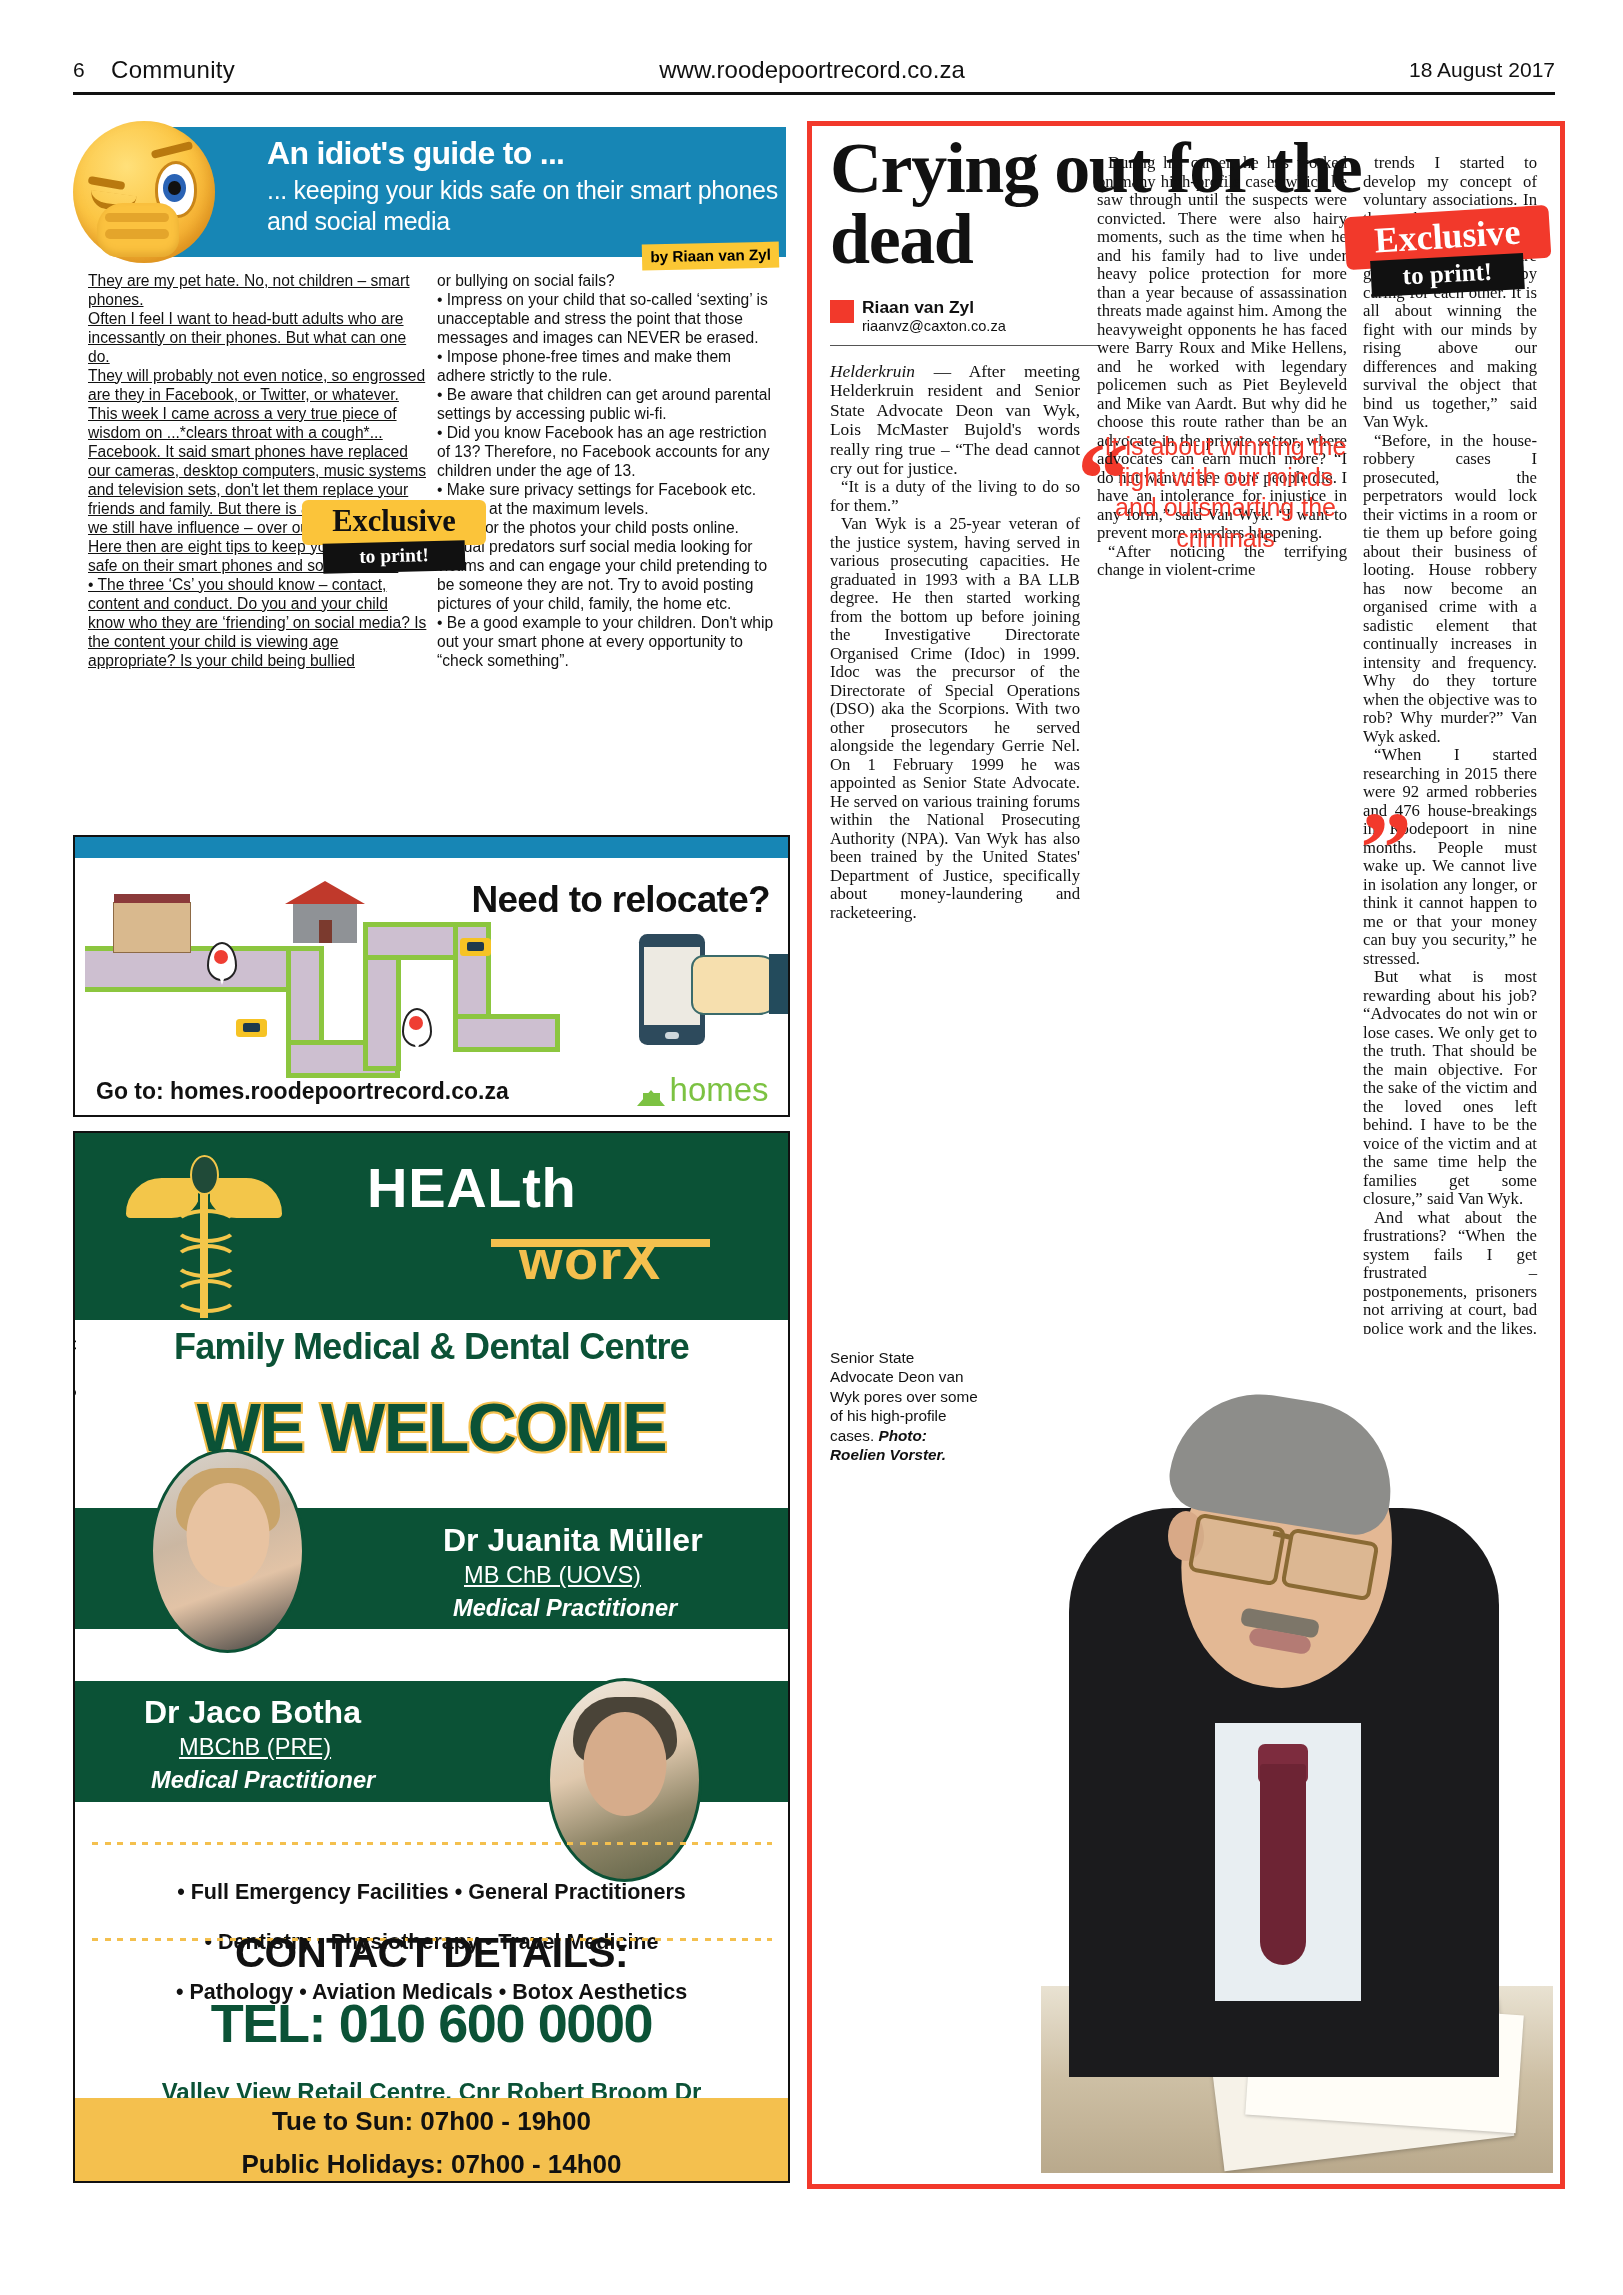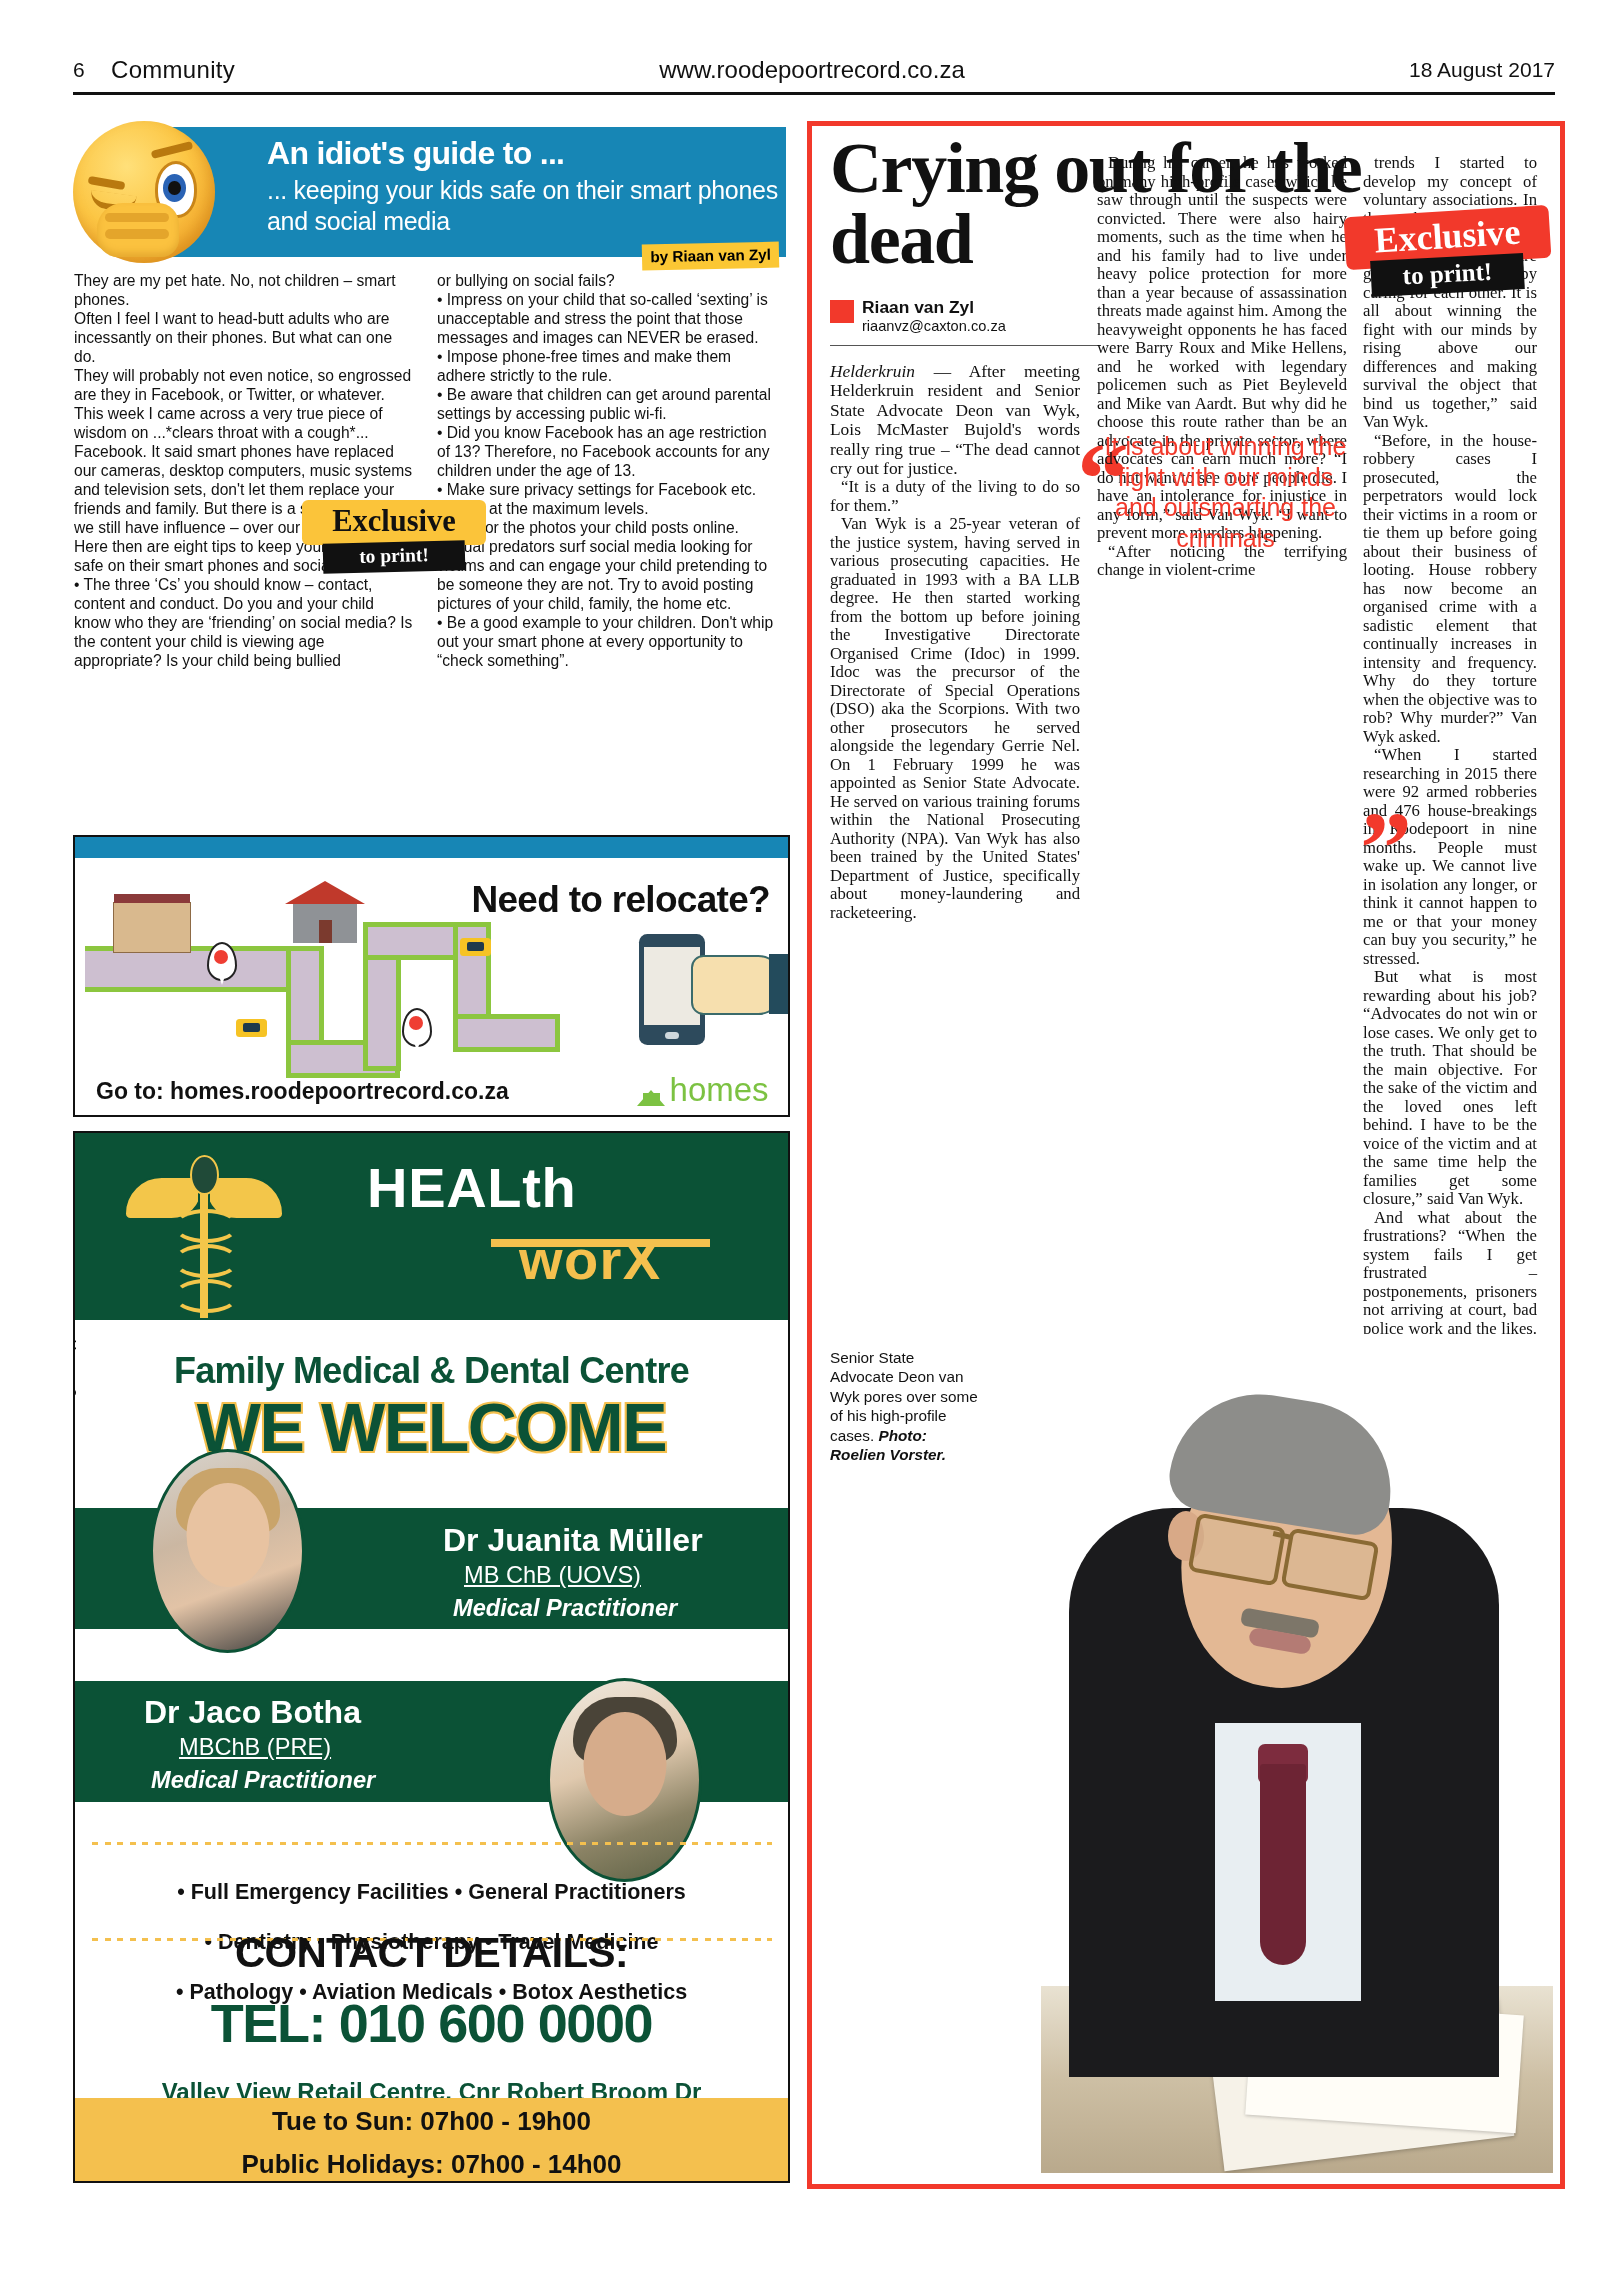--- a/index.html
+++ b/index.html
@@ -30,21 +30,21 @@
   .eye-open .pupil{position:absolute;left:10.4px;top:16.7px;width:12.5px;height:14px;border-radius:50%;background:#111;}
   .brow{position:absolute;width:42px;height:8.3px;background:#b9790f;border-radius:5.6px;}
   .wink{position:absolute;left:16.7px;top:72px;width:46px;height:11px;border-bottom:6.2px solid #b9790f;border-radius:0 0 28px 28px;transform:rotate(8deg);}
   .hand{position:absolute;left:23.6px;top:82px;width:82px;height:54px;background:#fbc23f;border-radius:26px 21px 18px 21px;box-shadow:inset 0 -4.2px 7px rgba(180,110,10,.3);}
   .hand:before{content:'';position:absolute;left:8.3px;top:9.7px;width:64px;height:9.7px;border-radius:5.6px;background:rgba(200,130,20,.45);}
   .hand:after{content:'';position:absolute;left:8.3px;top:26px;width:64px;height:9.7px;border-radius:5.6px;background:rgba(200,130,20,.45);}
 
   
   .guide-body{position:relative;width:713px;margin-top:5.6px;height:555px;}
   .gcol{position:absolute;top:0;width:340px;font-size:15.6px;line-height:19px;color:#111;text-align:left;}
-  .gcol.c1{left:1px;}
+  .gcol.c1{left:15px;text-decoration:underline;}
   .gcol.c2{left:364px;}
   .gcol p{margin:0;}
 
   .excl-badge{position:absolute;left:229px;top:229px;width:184px;z-index:5;}
   .excl-yellow{background:#fbc43a;color:#111;font-family:"Liberation Serif",serif;font-weight:bold;font-size:30.5px;text-align:center;padding:4.2px 0 6.2px 0;border-radius:6.2px;}
   .excl-black{background:#111;color:#fff;font-family:"Liberation Serif",serif;font-weight:bold;font-size:19.4px;text-align:center;padding:2.8px 0 4.9px 0;width:142px;margin:-2.8px auto 0 auto;transform:rotate(-1.5deg);}
 
   
   #relocate-ad{position:absolute;left:73px;top:835px;width:713px;height:278px;border:2.1px solid #111;background:#fff;}
   #reloc-bluebar{position:absolute;left:0;top:0;width:713px;height:21px;background:#1786b5;}
@@ -76,21 +76,21 @@
   #hw-logo-title{position:absolute;left:292px;top:22px;color:#fff;font-size:56px;font-weight:bold;letter-spacing:0.7px;font-family:"Liberation Sans",sans-serif;}
   #hw-worx{position:absolute;left:444px;top:94px;color:#f4c04e;font-size:56px;font-weight:bold;letter-spacing:1.4px;font-family:"Liberation Sans",sans-serif;}
   #hw-strike{position:absolute;left:416px;top:106px;width:219px;height:7.6px;background:#f4c04e;}
   #caduceus{position:absolute;left:49px;top:14px;width:160px;height:174px;}
   .cad-wing{position:absolute;top:29px;width:75px;height:40px;background:#f3c64a;border:2.8px solid #0b5236;border-radius:42px 12.5px 35px 7px;}
   .cad-wing.l{left:0;}
   .cad-wing.r{right:0;transform:scaleX(-1);}
   .cad-rod{position:absolute;left:74px;top:15.3px;width:7.6px;height:156px;background:#f3c64a;border-left:2.1px solid #0b5236;border-right:2.1px solid #0b5236;}
   .cad-ball{position:absolute;left:66px;top:8.3px;width:25px;height:36px;border-radius:50%;background:#204a38;border:2.8px solid #f3c64a;}
   .cad-snake{position:absolute;left:49px;width:58px;height:26px;border:4.2px solid #f3c64a;border-radius:50%;border-color:#f3c64a transparent #f3c64a transparent;}
-  #hw-subtitle{position:absolute;left:0;top:193px;width:713px;text-align:center;color:#0b5236;font-size:36px;font-weight:bold;font-family:"Liberation Sans",sans-serif;letter-spacing:-0.7px;margin-top:24px;}
+  #hw-subtitle{position:absolute;left:0;top:193px;width:713px;text-align:center;color:#0b5236;font-size:36px;font-weight:bold;font-family:"Liberation Sans",sans-serif;letter-spacing:-0.7px;}
   #hw-welcome{position:absolute;left:0;top:255px;width:713px;text-align:center;font-size:68px;font-weight:bold;color:#0b5236;-webkit-text-stroke:4.2px #f4c04e;paint-order:stroke fill;letter-spacing:-1.4px;font-family:"Liberation Sans",sans-serif;}
   .hw-green-band{position:absolute;background:#0b5236;}
   #hw-band1{left:0;top:375px;width:713px;height:121px;}
   #hw-band2{left:0;top:548px;width:713px;height:121px;}
   .hw-doc-name{position:absolute;color:#fff;font-size:32px;font-weight:bold;}
   .hw-doc-qual{position:absolute;color:#fff;font-size:23.6px;text-decoration:underline;}
   .hw-doc-role{position:absolute;color:#fff;font-size:23.6px;font-style:italic;font-weight:bold;}
   .hw-photo{position:absolute;border:3.5px solid #0b5236;border-radius:50%;overflow:hidden;}
   #hw-photo1{left:75px;top:316px;width:149px;height:198px;background:linear-gradient(160deg,#d8d4cd 0%,#cbb7a2 40%,#e2c3a6 65%,#3a3a3a 100%);}
   #hw-photo2{left:472px;top:545px;width:149px;height:198px;background:linear-gradient(160deg,#efe9df 0%,#e0c9ae 42%,#8a8264 72%,#5d6145 100%);}

